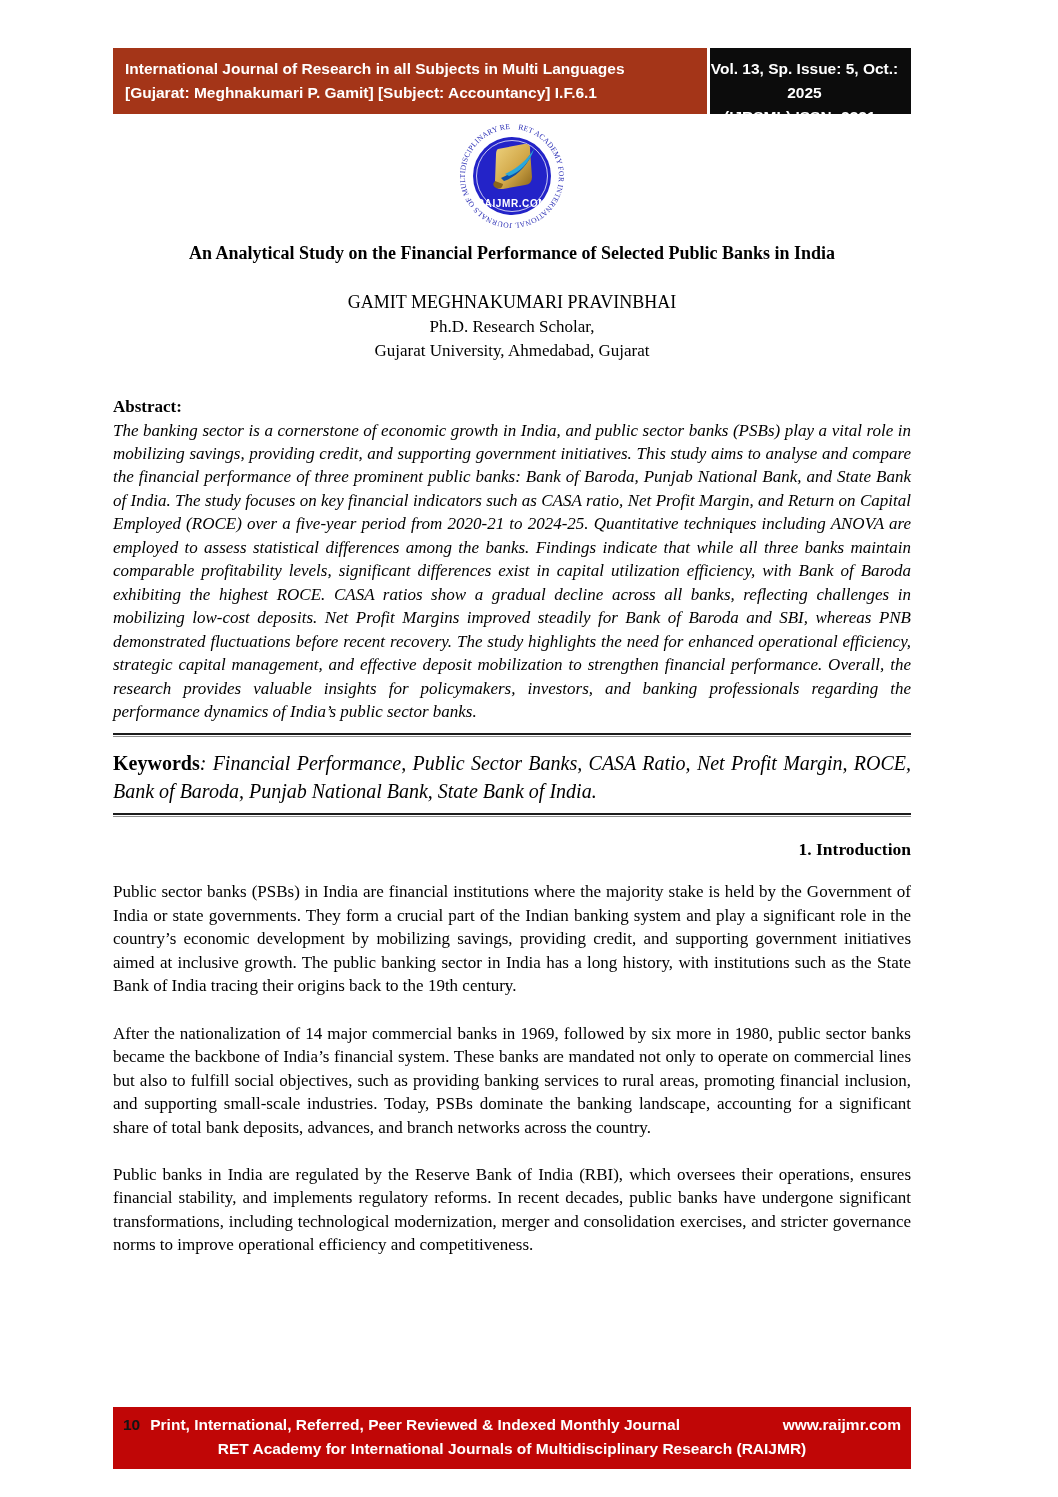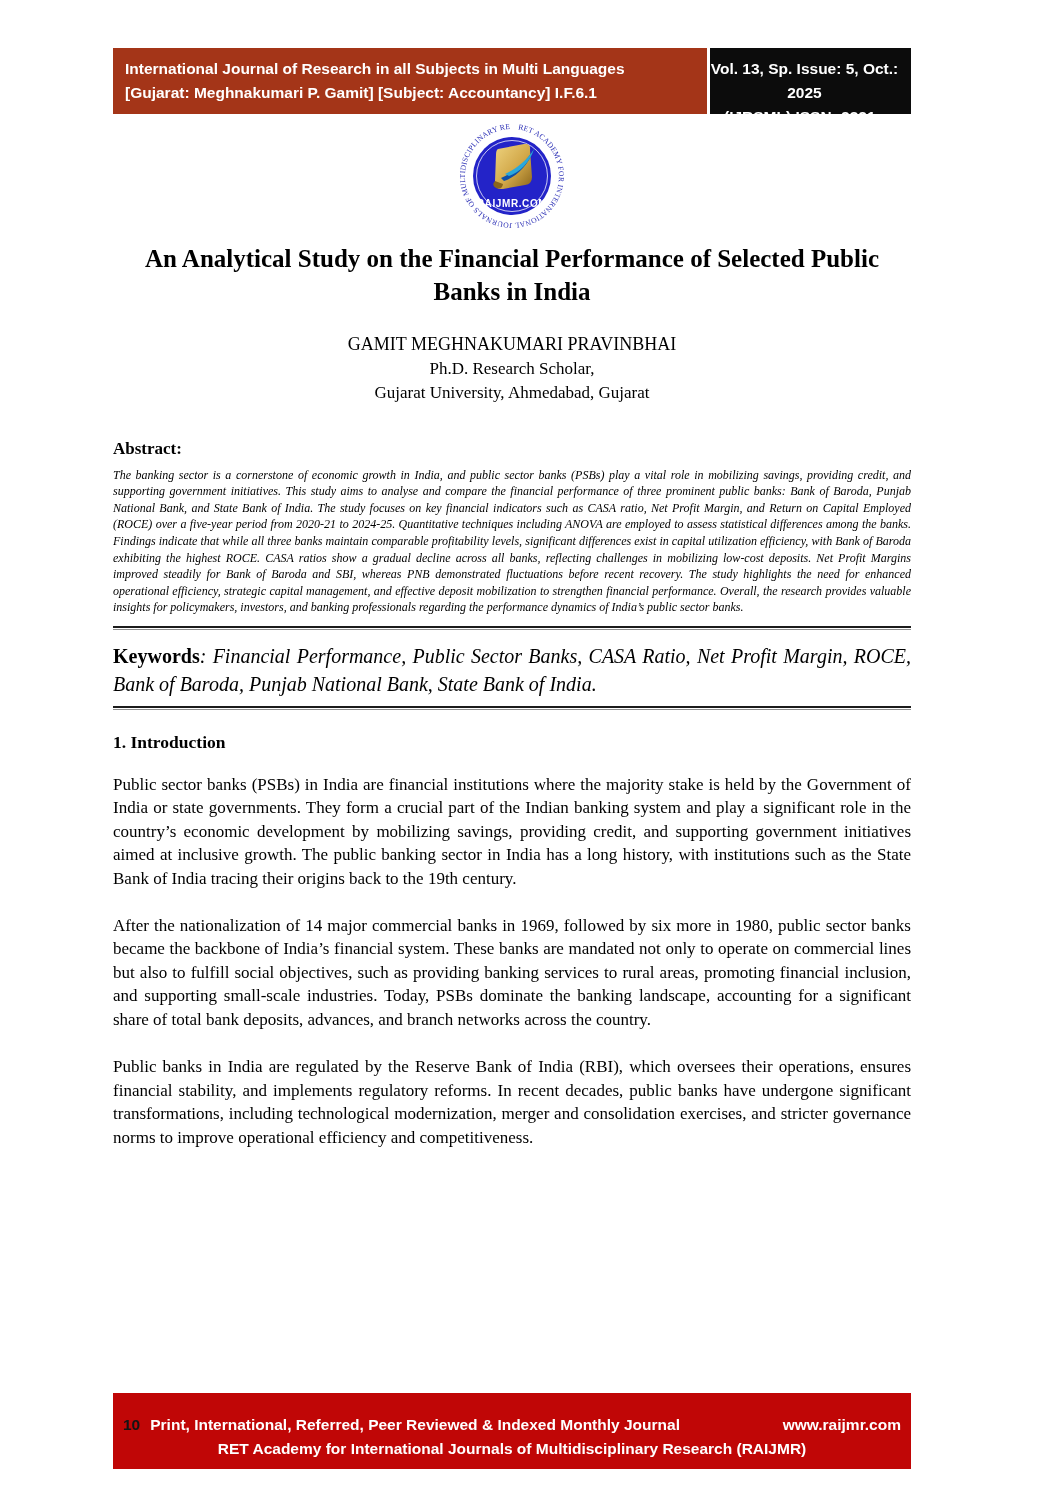--- a/index.html
+++ b/index.html
@@ -20,43 +20,43 @@
     flex:0 0 594px; box-sizing:border-box; padding:9px 0 0 12px; margin-right:3px;
   }
   .header-right {
     background:var(--header-black,#0c0c0c); color:#fff;
     flex:1; box-sizing:border-box; padding:9px 12px 0 0; text-align:center;
   }
   
   .logo-row { text-align:center; margin-top:4px; height:112px; }
   
   .title {
-    font-size:25px; font-weight:bold; text-align:center;
+    font-size:18px; font-weight:bold; text-align:center;
     max-width:780px; margin:12px auto 0; line-height:1.32;
   }
   .author-block { text-align:center; margin-top:24px; font-size:17px; line-height:1.4; }
   .author-name { font-size:18px; }
   
   .abstract-heading { font-weight:bold; font-size:17px; margin:34px 0 0; }
-  .abstract-body { font-style:italic; font-size:12px; line-height:1.38; text-align:justify; margin:8px 0 0; }
+  .abstract-body { font-style:italic; font-size:17px; line-height:1.38; text-align:justify; margin:2px 0 0; }
   
   .rule { margin-top:10px; border-top:2px solid #1c1c1c; border-bottom:1px solid #8f8f8f; height:1px; }
   .rule.below { margin-top:8px; }
   .keywords { font-size:20px; line-height:1.4; text-align:justify; margin:12px 0 0; }
   .kw-label { font-weight:bold; }
   .kw-body { font-style:italic; }
   
-  .section-heading { font-size:17.5px; font-weight:bold; margin:22px 0 0; }
+  .section-heading { font-size:17.5px; font-weight:bold; margin:22px 0 0;text-align:right; }
   .body-para { font-size:17px; line-height:1.38; text-align:justify; margin:20px 0 24px; }
   
   .footer {
     position:absolute; left:113px; right:61px; bottom:28px;
     background:var(--footer-red,#C00000); color:#fff;
     font-family:"Liberation Sans", sans-serif; font-weight:bold; font-size:15.5px;
-    box-sizing:border-box; padding:21px 10px 9px;
+    box-sizing:border-box; padding:7px 10px 9px;
   }
   .footer-line1 { display:flex; line-height:1.4; }
   .page-num { color:#141414; margin-right:10px; }
   .footer-url { margin-left:auto; }
   .footer-line2 { text-align:center; margin-top:3px; line-height:1.4; }
 </style>
 </head>
 <body>
 
 <div class="page">

